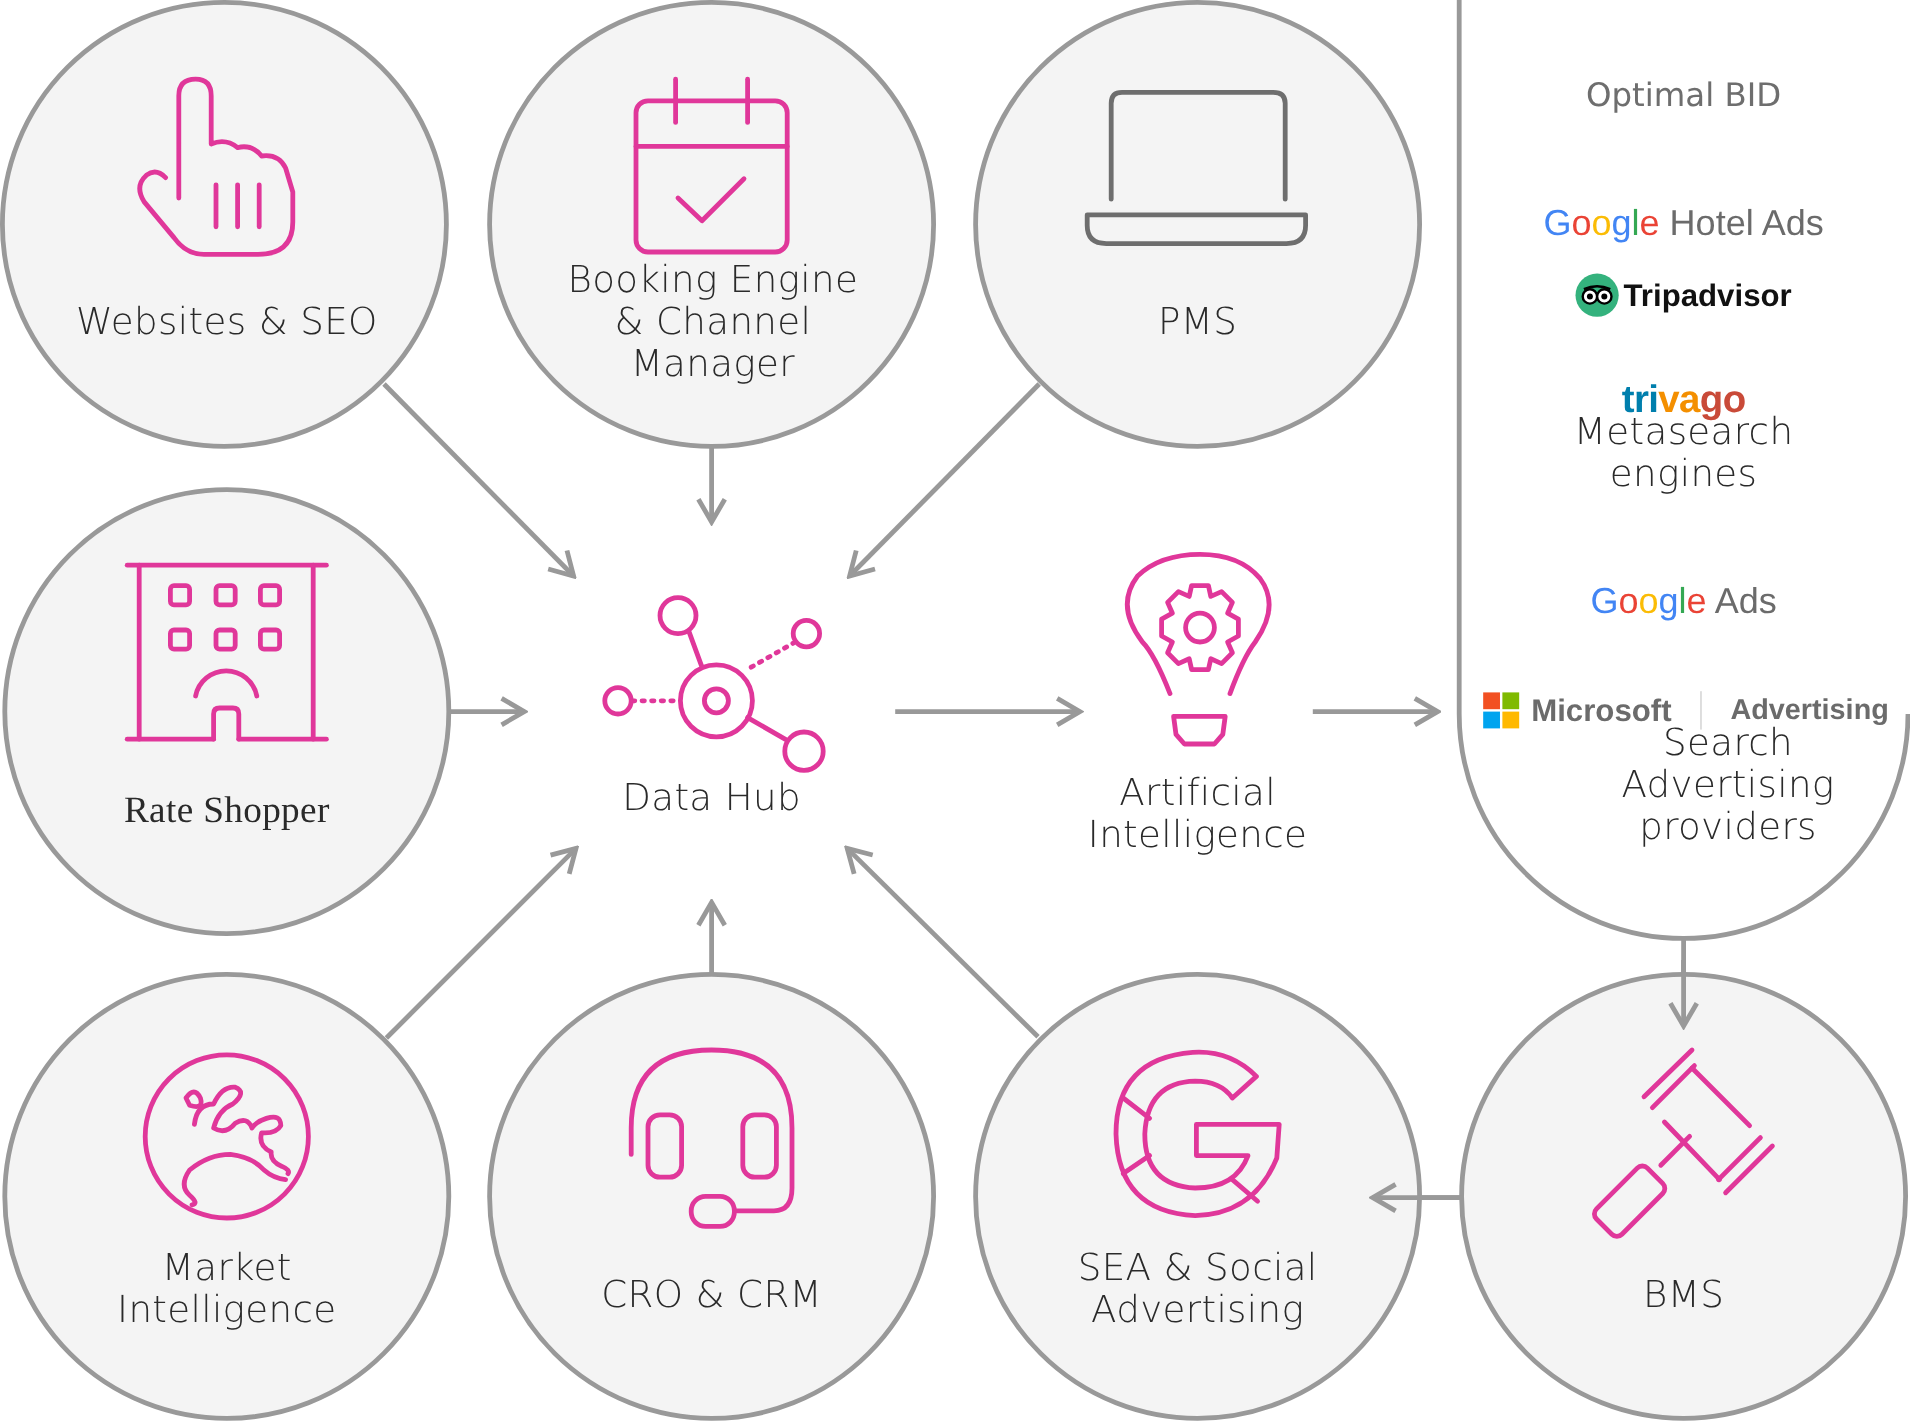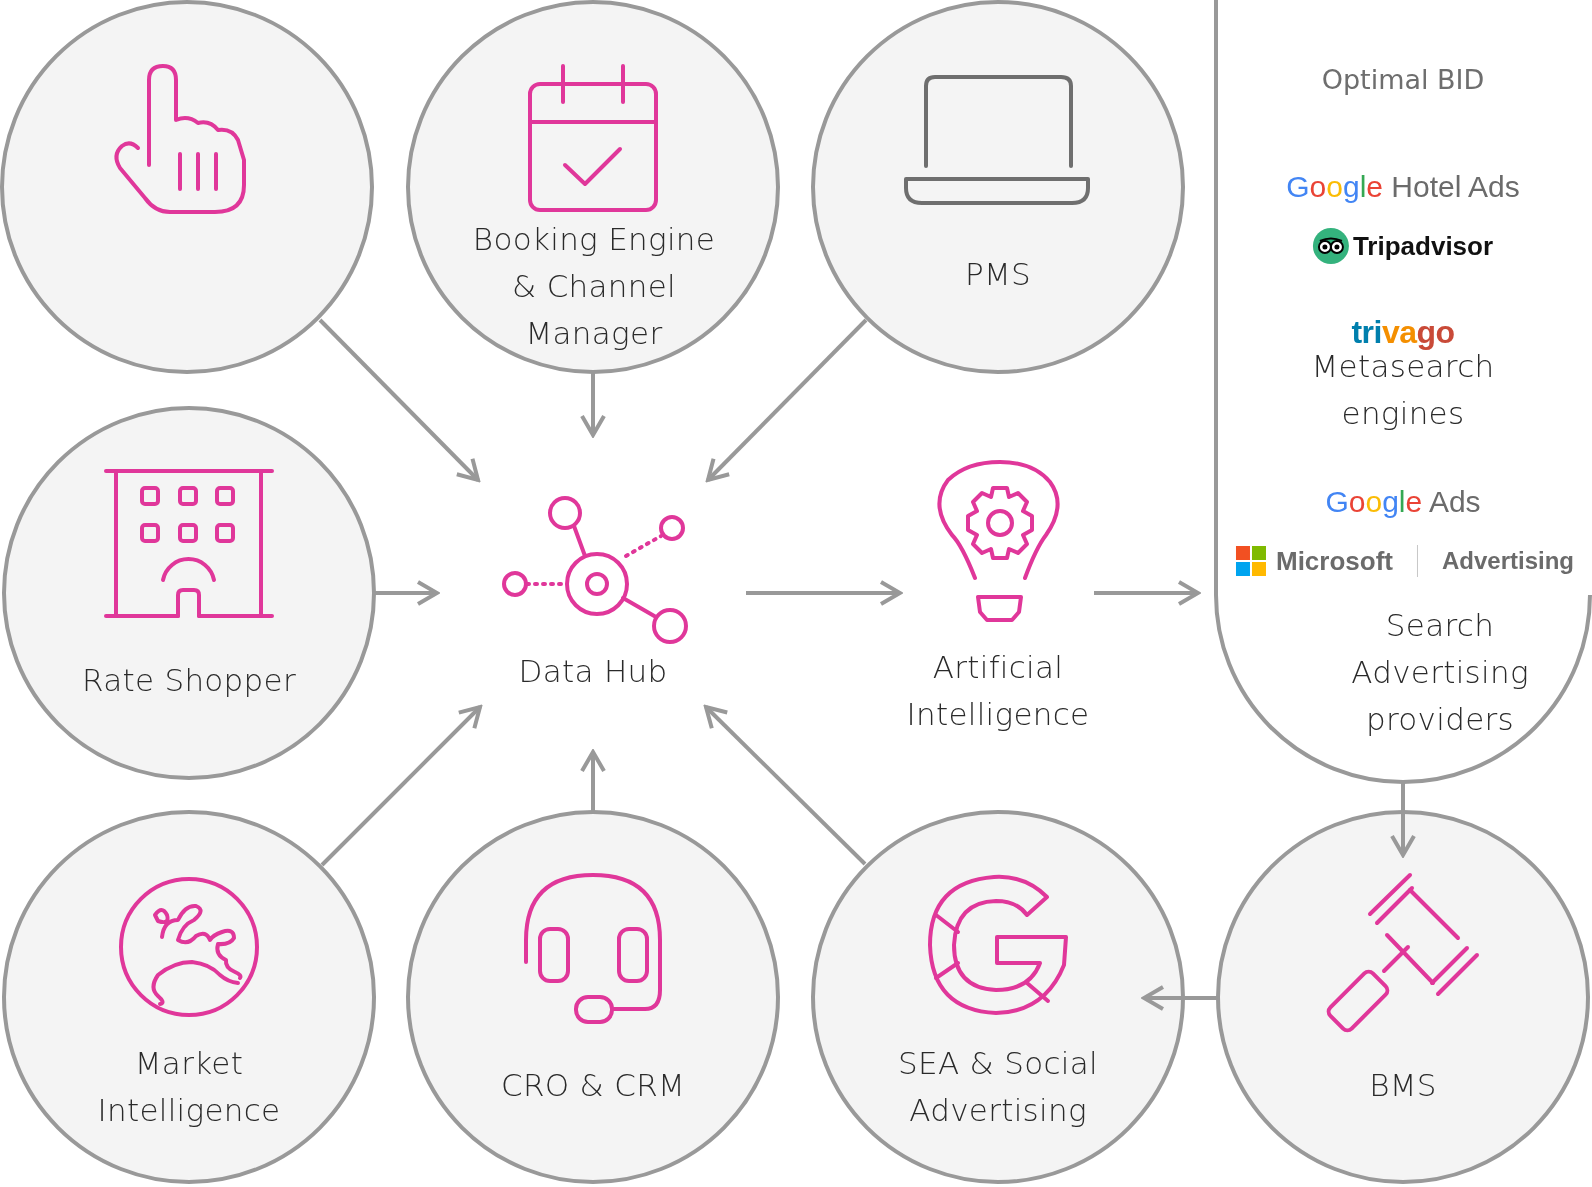--- a/index.html
+++ b/index.html
@@ -1,28 +1,28 @@
 <!DOCTYPE html>
 <html><head>
 <meta charset="utf-8">
 <style>
   html,body{margin:0;padding:0;background:#ffffff;}
   body{width:1592px;height:1187px;position:relative;overflow:hidden;font-family:"DejaVu Sans","Liberation Sans",sans-serif;}
   #stage{position:absolute;left:0;top:0;width:1592px;height:1187px;}
-  .lbl{position:absolute;text-align:center;color:#2a2a2a;font-size:31px;line-height:47px;font-weight:300;letter-spacing:0.3px;white-space:pre-line;transform:translateX(-50%);font-family:"DejaVu Sans","Liberation Sans",sans-serif;}
+  .lbl{position:absolute;text-align:center;color:#2a2a2a;font-size:31px;line-height:35px;font-weight:300;letter-spacing:0.3px;white-space:pre-line;transform:translateX(-50%);font-family:"DejaVu Sans","Liberation Sans",sans-serif;}
   .panel-title{position:absolute;left:1403px;top:64px;transform:translateX(-50%);color:#6e6e6e;font-size:27px;white-space:nowrap;}
   .logo{position:absolute;transform:translateX(-50%);white-space:nowrap;font-family:"Liberation Sans",sans-serif;}
   .g-logo{font-size:30px;}
   .g-logo .g1{color:#4285F4}.g-logo .g2{color:#EA4335}.g-logo .g3{color:#FBBC05}.g-logo .g4{color:#4285F4}.g-logo .g5{color:#34A853}.g-logo .g6{color:#EA4335}
   .g-suffix{color:#6b6b6b;font-size:30px;}
   .ta-logo{font-size:26px;font-weight:bold;color:#111;display:flex;align-items:center;gap:4px;}
   .ta-owl{width:36px;height:36px;border-radius:50%;background:#34b27d;display:inline-flex;align-items:center;justify-content:center;}
   .tv-logo{font-size:32px;font-weight:bold;letter-spacing:-0.5px;margin-top:36px;}
   .tv-a{color:#007fad}.tv-b{color:#f48f00}.tv-c{color:#c94a38}
-  .ms-logo{display:flex;align-items:center;gap:10px;font-size:26px;color:#6b6b6b;font-weight:bold;}
+  .ms-logo{display:flex;align-items:center;gap:10px;font-size:26px;color:#6b6b6b;font-weight:bold;margin-top:31px;}
   .ms-grid{display:grid;grid-template-columns:14px 14px;grid-template-rows:14px 14px;gap:2px;}
   .ms-sep{width:1px;height:32px;background:#c8c8c8;margin:0 14px;}
   .ms-adv{font-weight:bold;font-size:24px;color:#6b6b6b;}
 </style>
 </head>
 <body>
 
 <div id="stage">
 <svg width="1592" height="1187" viewBox="0 0 1592 1187" xmlns="http://www.w3.org/2000/svg" style="position:absolute;left:0;top:0;">
   <defs>
@@ -149,25 +149,26 @@
       <rect x="1343" y="971" width="30" height="60" rx="6" transform="rotate(45 1358 1001)"></rect>
     </g>
   </g>
 
   <g stroke="#6e6e6e" stroke-width="4" fill="none" stroke-linecap="round" stroke-linejoin="round">
     <path d="M926,166 L926,86 Q926,77 935,77 L1061,77 Q1071,77 1071,86 L1071,166"></path>
     <path d="M906,179 L1088,179 L1088,188 Q1088,203 1072,203 L922,203 Q906,203 906,188 Z"></path>
   </g>
 </svg>
 
+<div class="lbl" style="left:189px;top:251px;">Websites &amp; SEO</div>
 <div class="lbl" style="left:594px;top:216px;">Booking Engine
 &amp; Channel
 Manager</div>
 <div class="lbl" style="left:998px;top:251px;">PMS</div>
-<div class="lbl" style="left:189px;top:657px;">Rate Shopper</div>
+<div class="lbl" style="left:189px;top:657px;font-family:Liberation Serif, serif;">Rate Shopper</div>
 <div class="lbl" style="left:593px;top:648px;">Data Hub</div>
 <div class="lbl" style="left:998px;top:644px;">Artificial
 Intelligence</div>
 <div class="lbl" style="left:189px;top:1040px;">Market
 Intelligence</div>
 <div class="lbl" style="left:593px;top:1062px;">CRO &amp; CRM</div>
 <div class="lbl" style="left:998px;top:1040px;">SEA &amp; Social
 Advertising</div>
 <div class="lbl" style="left:1403px;top:1062px;">BMS</div>
 

